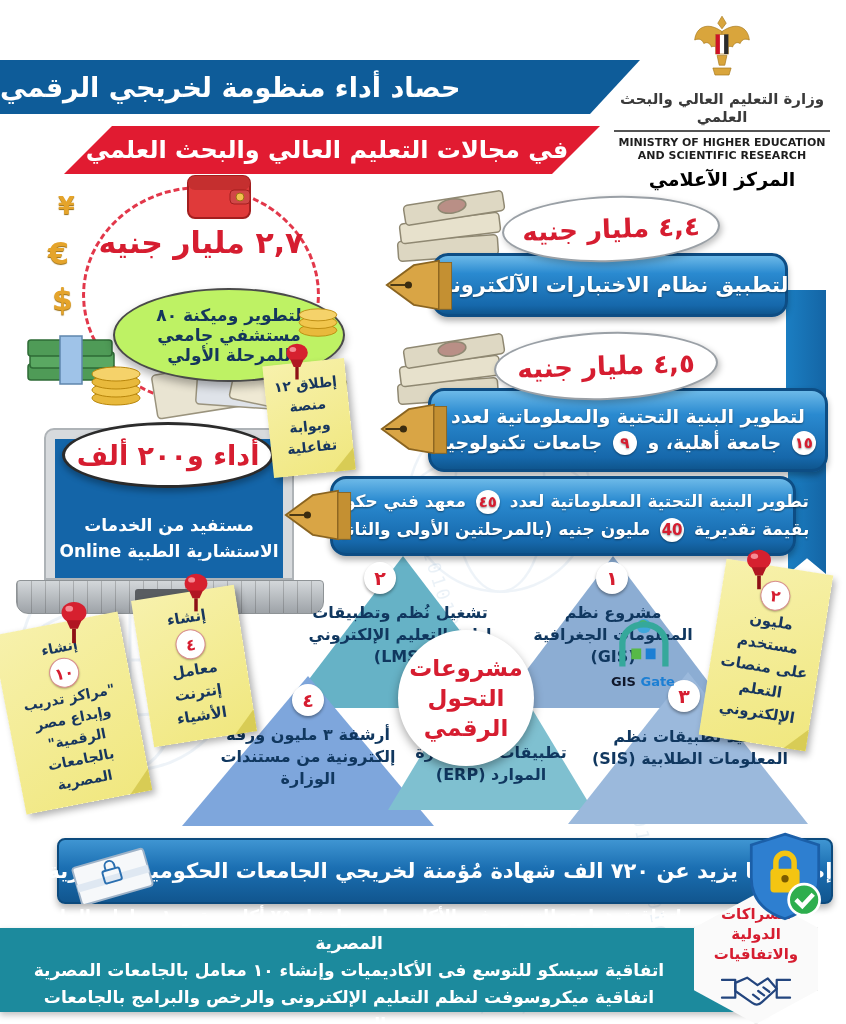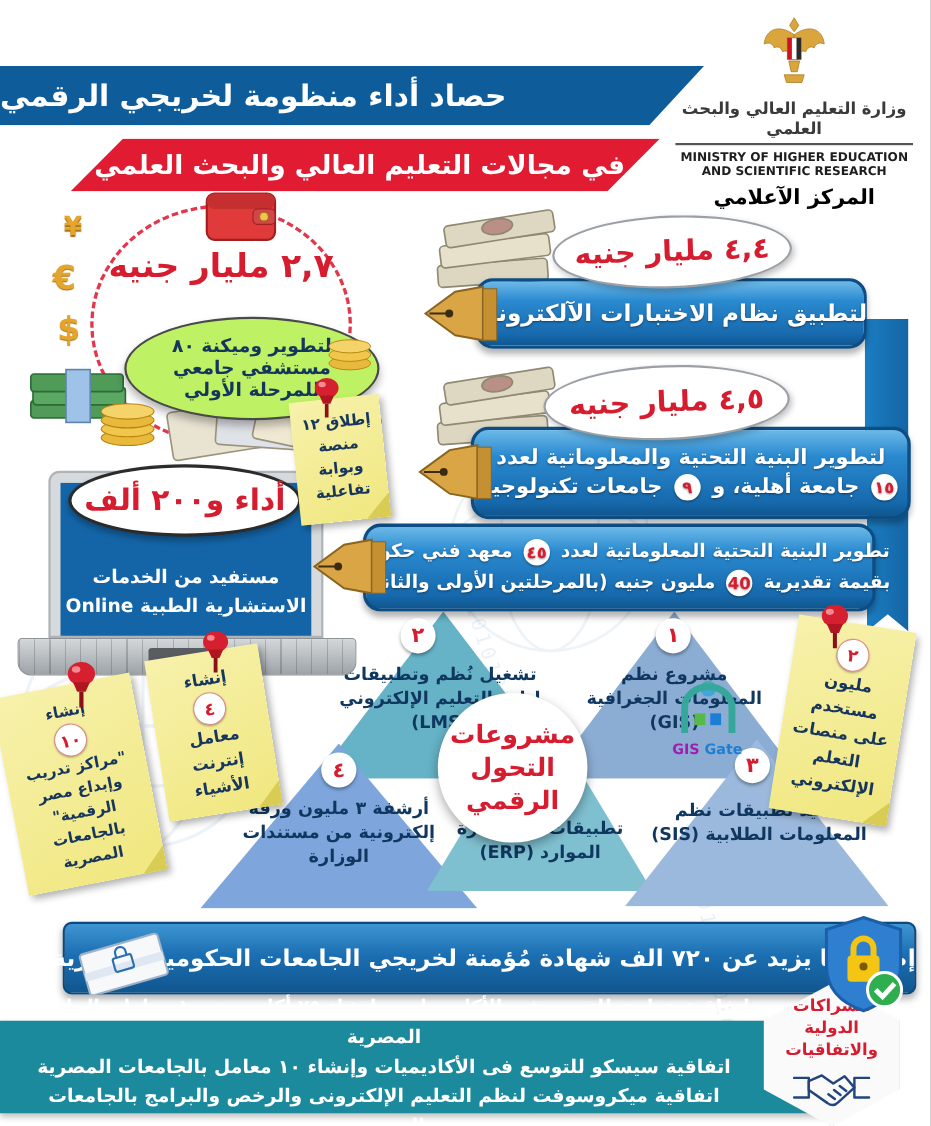--- a/index.html
+++ b/index.html
@@ -74,21 +74,21 @@
 
   
   .tri{clip-path:polygon(50% 0,100% 100%,0 100%);z-index:1;}
   .tri-text{z-index:3;color:#10375f;font-weight:bold;text-align:center;line-height:22px;font-size:16px;}
   .pynum{width:32px;height:32px;background:#fff;border-radius:50%;display:flex;align-items:center;justify-content:center;
     color:#d61d30;font-size:19px;font-weight:bold;box-shadow:0 2px 3px rgba(0,0,0,.35);z-index:3;}
   .pycenter{left:398px;top:630px;width:136px;height:136px;background:#fff;border-radius:50%;
     box-shadow:0 4px 10px rgba(0,0,0,.35);display:flex;align-items:center;justify-content:center;z-index:4;
     color:#d61d30;font-size:23px;font-weight:bold;text-align:center;line-height:30px;padding:6px;box-sizing:border-box;}
   .gis-caption{font-size:13px;font-weight:bold;}
-  .gis-caption .g1{color:#a21caf;} .gis-caption .g2{color:#1c7fd4;}
+  .gis-caption .g1{color:#0f172a;} .gis-caption .g2{color:#1c7fd4;}
 
   
   .cert-banner{left:57px;top:838px;width:776px;height:66px;background:linear-gradient(180deg,#3f95d2 0%,#1b6fb2 45%,#11568f 100%);
     border:2px solid #0c4a7d;border-radius:8px;box-shadow:0 4px 7px rgba(0,0,0,.3);z-index:2;
     display:flex;align-items:center;justify-content:center;color:#fff;font-size:21px;font-weight:bold;
     padding:0 100px 0 90px;box-sizing:border-box;white-space:nowrap;}
 
   
   .teal-banner{left:0;top:928px;width:768px;height:84px;background:#1c8a9d;border-radius:0 8px 8px 0;
     box-shadow:0 3px 6px rgba(0,0,0,.25);z-index:2;display:flex;flex-direction:column;justify-content:center;

